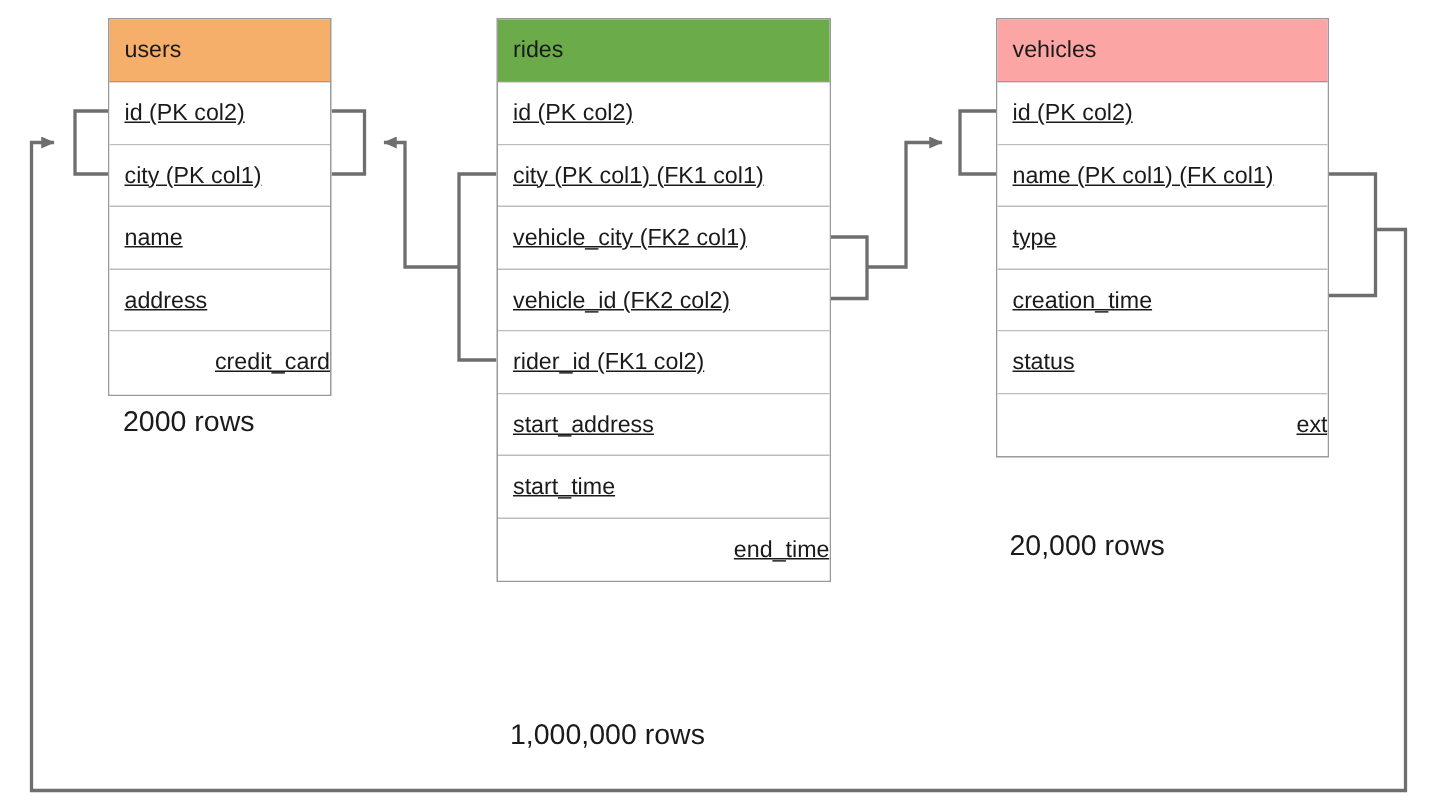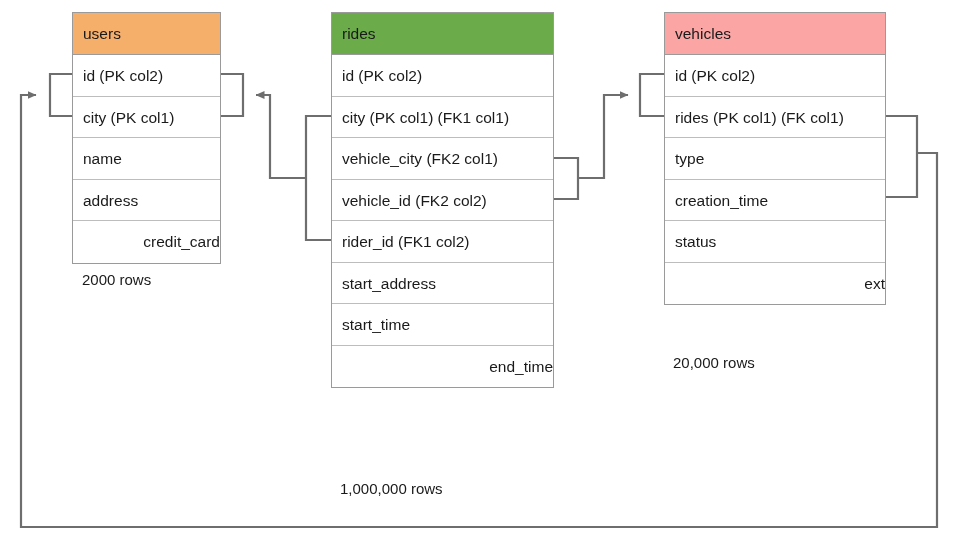--- a/index.html
+++ b/index.html
@@ -49,28 +49,29 @@
     box-sizing: border-box;
     height: 41.5px;
     line-height: 41.5px;
     padding: 0 0 0 10px;
     font-size: 15.5px;
     color: #1a1a1a;
     border-bottom: 1px solid #bdbdbd;
     background: #ffffff;
     white-space: nowrap;
     overflow: hidden;
+    text-decoration: underline;
   }
   .tbl-row:last-child {
     border-bottom: none;
     text-align: right;
   }
   .rows-label {
     position: absolute;
-    font-size: 15px;
+    font-size: 19px;
     color: #1a1a1a;
     white-space: nowrap;
   }
 </style>
 </head>
 <body>
 
 <div id="canvas">
 
   <svg id="wires" viewBox="0 0 960 540" width="960" height="540" aria-hidden="true">
@@ -124,21 +125,21 @@
     <div class="tbl-row">rider_id (FK1 col2)</div>
     <div class="tbl-row">start_address</div>
     <div class="tbl-row">start_time</div>
     <div class="tbl-row">end_time</div>
   </div>
   <div class="rows-label" style="left:340px; top:480px;">1,000,000 rows</div>
 
   <div class="table-box" style="left:664px; top:12px; width:222px;">
     <div class="tbl-header" style="background:#fca5a5;">vehicles</div>
     <div class="tbl-row">id (PK col2)</div>
-    <div class="tbl-row">rides (PK col1) (FK col1)</div>
+    <div class="tbl-row">name (PK col1) (FK col1)</div>
     <div class="tbl-row">type</div>
     <div class="tbl-row">creation_time</div>
     <div class="tbl-row">status</div>
     <div class="tbl-row">ext</div>
   </div>
   <div class="rows-label" style="left:673px; top:354px;">20,000 rows</div>
 
 </div>
 
 </body></html>

